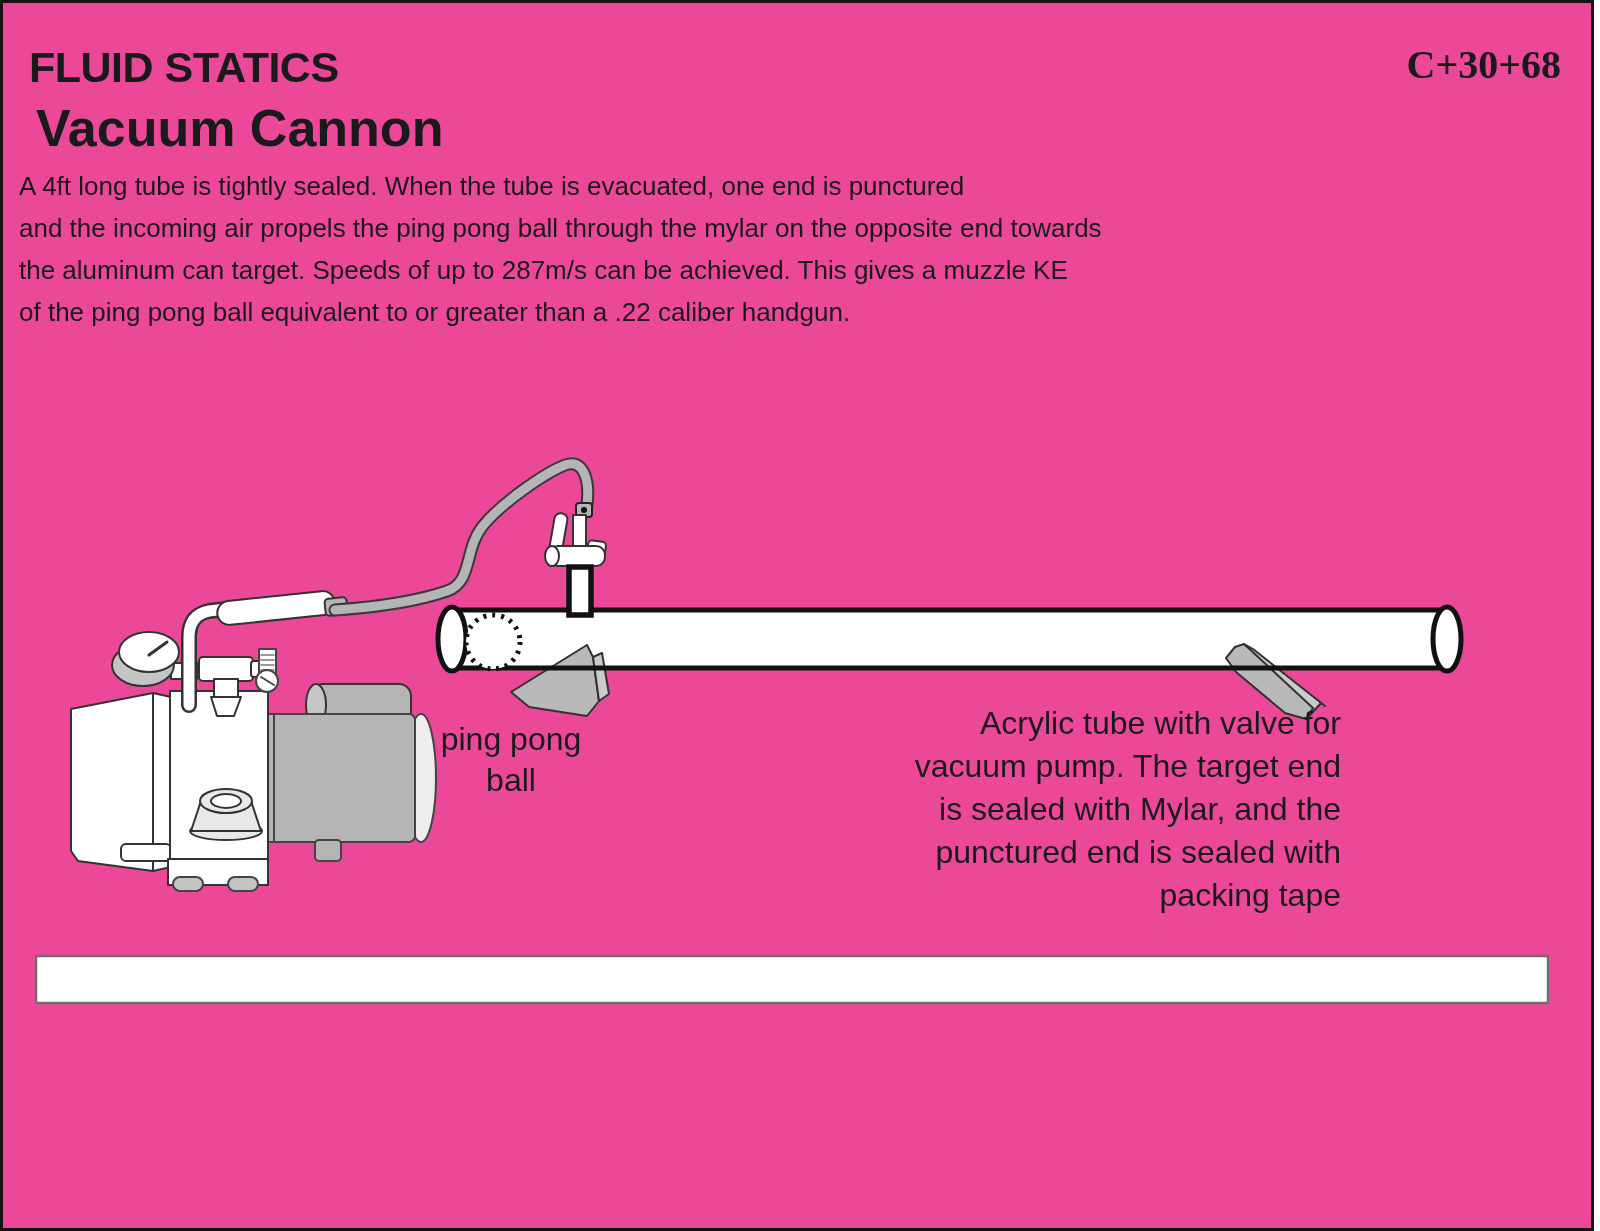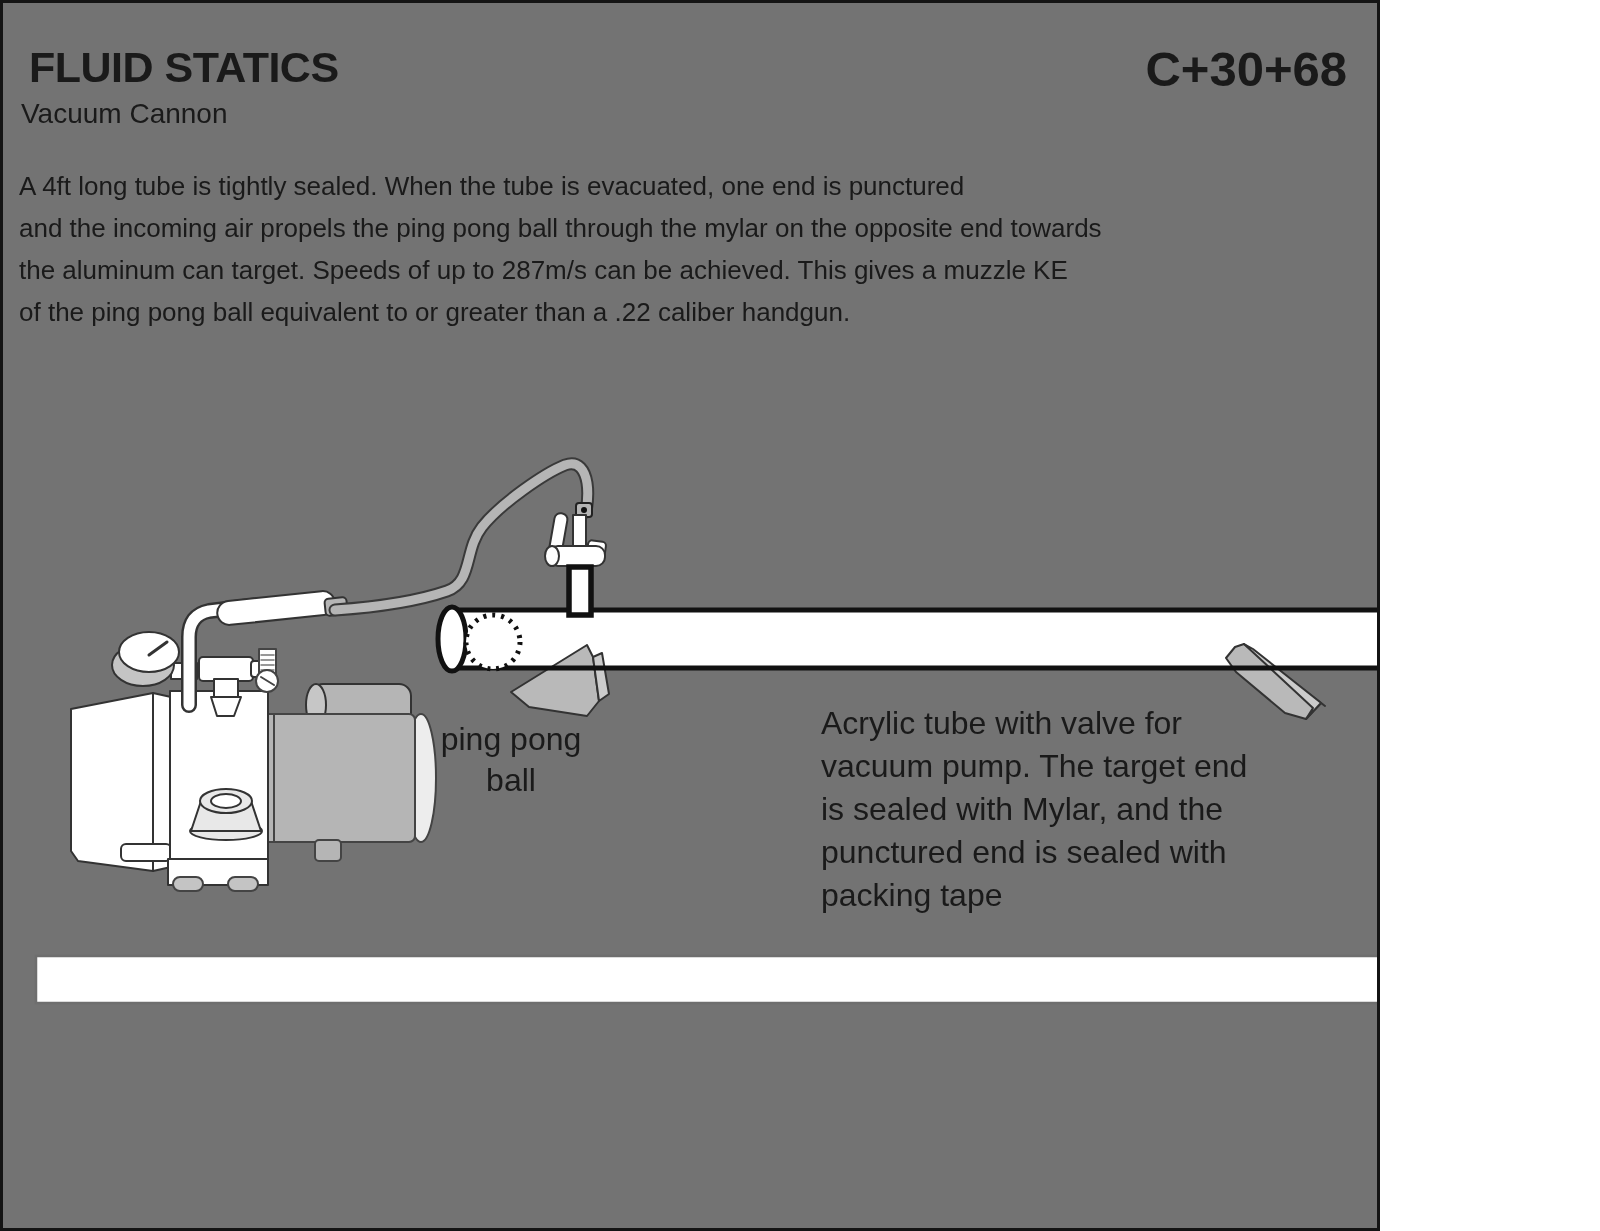--- a/index.html
+++ b/index.html
@@ -1,49 +1,50 @@
 <!DOCTYPE html>
 <html><head>
 <meta charset="utf-8">
 <style>
   html,body{margin:0;padding:0;background:#ffffff;}
   .page{
     position:relative;
-    width:1380px;height:1231px;
+    width:1594px;height:1231px;
     box-sizing:border-box;
     border:3px solid #141414;
-    background:#737373;
+    background:#ec4899;
     font-family:"Liberation Sans", sans-serif;
     color:#1a1a1a;
     overflow:hidden;
     padding-left:40px;
   }
   .abs{position:absolute;}
   .category{
     left:26px;top:40px;
     font-size:43px;font-weight:bold;letter-spacing:-0.5px;
     white-space:nowrap;
   }
   .title{
-    left:18px;top:95px;
-    font-size:28px;font-weight:normal;
+    left:33px;top:95px;
+    font-size:52px;font-weight:bold;
     white-space:nowrap;
   }
   .code{
     right:30px;top:38px;
-    font-size:49px;font-weight:bold;
+    font-size:40px;font-weight:bold;
     white-space:nowrap;
+    font-family:Liberation Serif, serif;
   }
   .description{
     left:16px;top:162px;width:1572px;
     font-size:26px;line-height:42px;
     white-space:pre-line;
   }
   .diagram-svg{left:0;top:0;width:1600px;height:1231px;}
-  .lbl{font-size:32px;line-height:41px;white-space:pre-line;}
+  .lbl{font-size:32px;line-height:41px;white-space:pre-line;text-align:right;}
   .lbl-pingpong{left:398px;top:716px;width:220px;text-align:center;}
   .lbl-acrylic{left:818px;top:699px;width:520px;line-height:43px;}
   .lbl-pump{left:93px;top:893px;width:270px;text-align:center;white-space:nowrap;}
 </style>
 </head>
 <body>
 
 <div class="page">
 
   <div class="abs category">FLUID STATICS</div>

